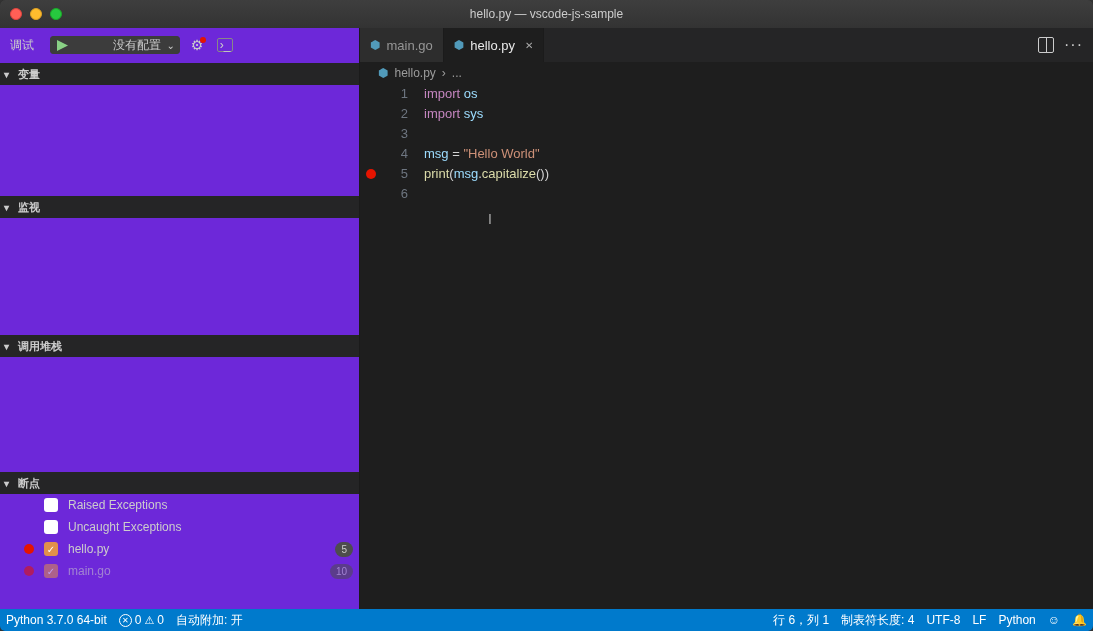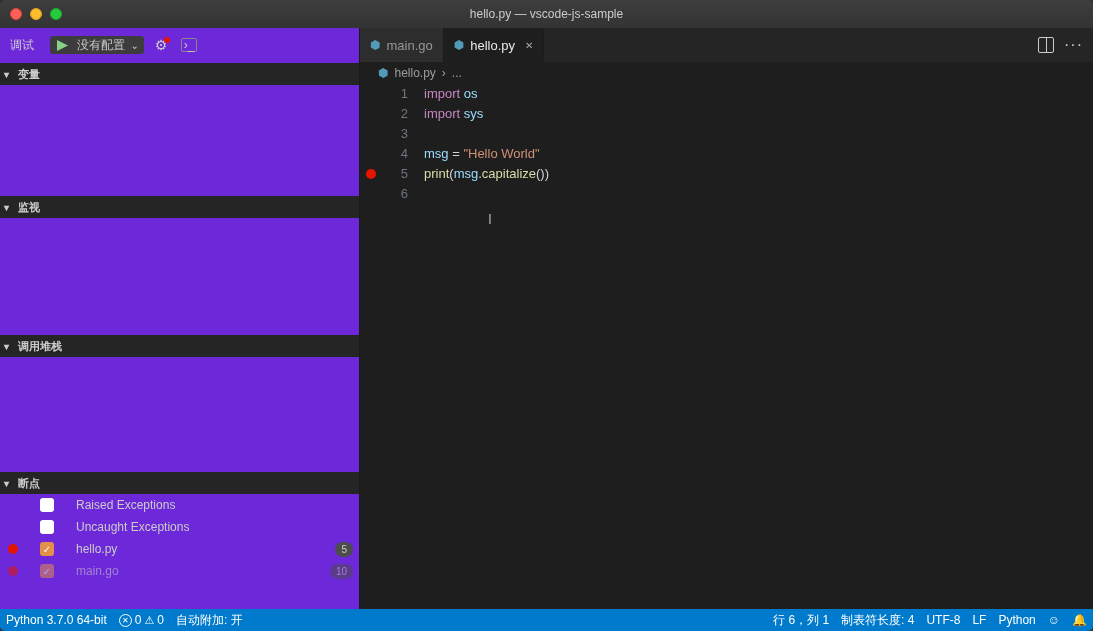--- a/index.html
+++ b/index.html
@@ -9,37 +9,37 @@
 .traffic { position: absolute; left: 10px; display: flex; gap: 8px; }
 .dot { width: 12px; height: 12px; border-radius: 50%; }
 .dot.red { background: #ff5f56; border: 0.5px solid #e0443e; }
 .dot.yellow { background: #ffbd2e; border: 0.5px solid #dea123; }
 .dot.green { background: #27c93f; border: 0.5px solid #1aab29; }
 .title { flex: 1; text-align: center; font-size: 12px; color: #ccc; }
 .main { flex: 1; display: flex; overflow: hidden; }
 .sidebar { width: 360px; background: #6d28d9; display: flex; flex-direction: column; color: #ccc; font-size: 12px; border-right: 1px solid #1b1b1b; }
 .debug-toolbar { height: 34px; display: flex; align-items: center; padding: 0 10px; gap: 6px; }
 .debug-label { font-size: 12px; color: #ccc; padding-right: 10px; }
-.config { flex: 0 0 auto; background: #3c3c3c; border: 1px solid #3c3c3c; height: 18px; display: flex; align-items: center; border-radius: 3px; overflow: hidden; }
+.config { flex: 0 0 auto; background: #3c3c3c; border: 1px solid #3c3c3c; height: 18px; display: flex; align-items: center; border-radius: 3px; overflow: hidden; gap: 36px; }
 .play { width: 22px; height: 22px; display: flex; align-items: center; justify-content: center; color: #89d185; font-size: 13px; }
 .config-select { padding: 0 18px 0 4px; height: 22px; color: #ccc; font-size: 12px; background: #3c3c3c; position: relative; display: flex; align-items: center; }
 .config-select::after { content: "⌄"; position: absolute; right: 4px; color: #ccc; font-size: 10px; }
 .tb-icon { width: 22px; height: 22px; display: flex; align-items: center; justify-content: center; font-size: 14px; }
 .gear { color: #ccc; position: relative; }
 .gear .badge-dot { position: absolute; top: 3px; right: 2px; width: 6px; height: 6px; border-radius: 50%; background: #e51400; }
 .console-icon { color: #ccc; font-size: 12px; border: 1px solid #888; width: 16px; height: 14px; border-radius: 2px; display: flex; align-items: center; justify-content: center; }
 .section-header { height: 22px; display: flex; align-items: center; padding: 0 4px; background: #252526; color: #ccc; font-size: 11px; font-weight: 600; cursor: pointer; }
 .section-header .tri { width: 14px; font-size: 10px; }
 .section { border-top: 1px solid #1b1b1b00; }
 .section-body { min-height: 20px; }
 .vars .section-body { height: 110px; }
 .watch .section-body { height: 116px; }
 .callstack .section-body { height: 114px; }
 .breakpoints .section-body { }
-.bp-row { height: 22px; display: flex; align-items: center; padding: 0 6px 0 8px; gap: 22px; }
+.bp-row { height: 22px; display: flex; align-items: center; padding: 0 6px 0 24px; gap: 10px; }
 .bp-dot { width: 10px; height: 10px; border-radius: 50%; background: #e51400; }
 .bp-dot.none { background: transparent; }
 .bp-check { width: 14px; height: 14px; border-radius: 3px; background: #fff; display: flex; align-items: center; justify-content: center; font-size: 10px; color: #333; }
 .bp-check.orange { background: #e2904a; color: #fff; }
 .bp-row .label { flex: 1; color: #ccc; font-size: 12px; }
 .bp-row .count { background: #4d4d4d; color: #ccc; font-size: 10px; border-radius: 8px; padding: 0 6px; height: 15px; display: flex; align-items: center; }
 .maingo-row { opacity: 0.55; }
 .editor { flex: 1; display: flex; flex-direction: column; background: #1e1e1e; }
 .tabs { height: 34px; background: #252526; display: flex; align-items: stretch; }
 .tab { display: flex; align-items: center; padding: 0 10px; gap: 6px; font-size: 13px; background: #2d2d2d; color: #969696; border-right: 1px solid #1b1b1b; position: relative; }

